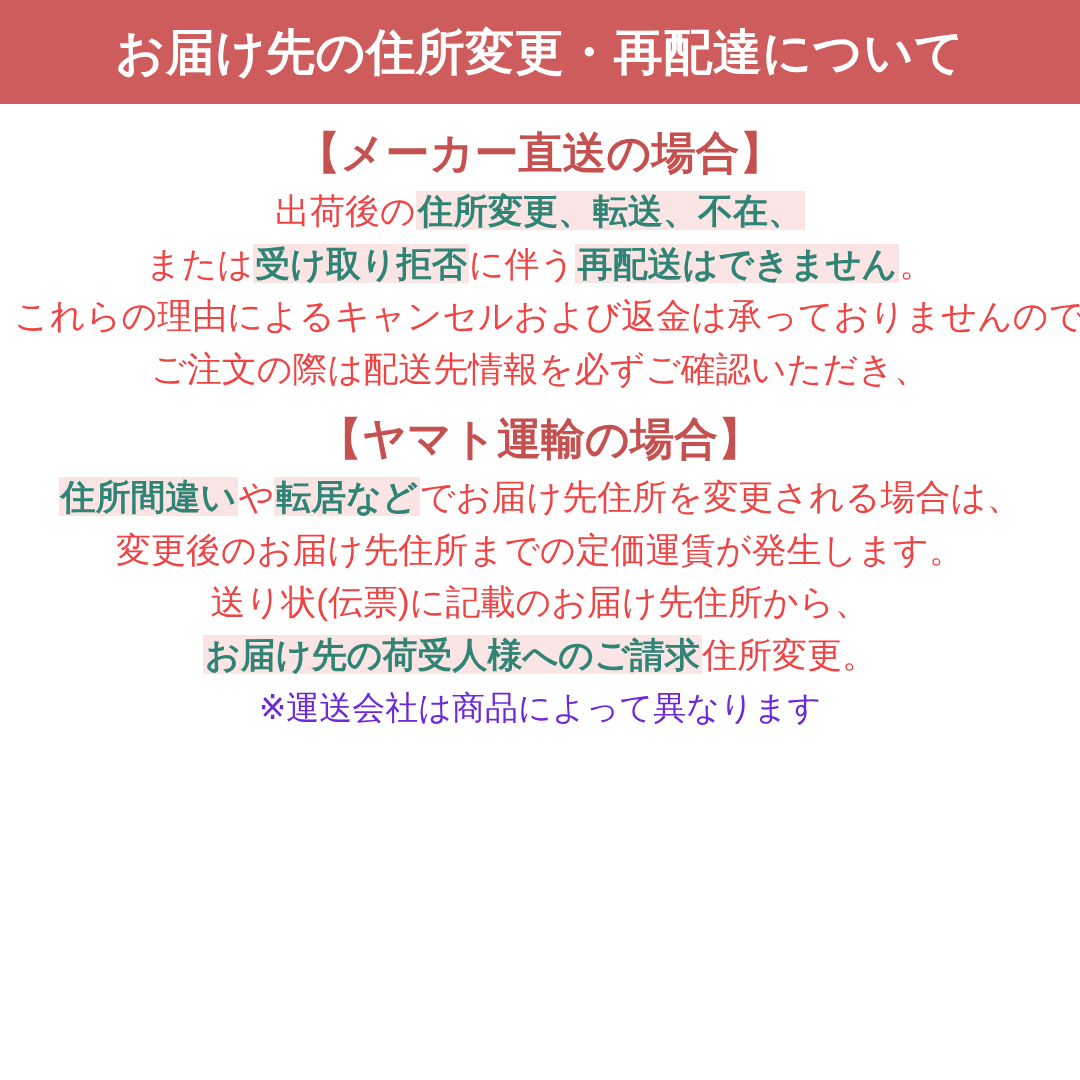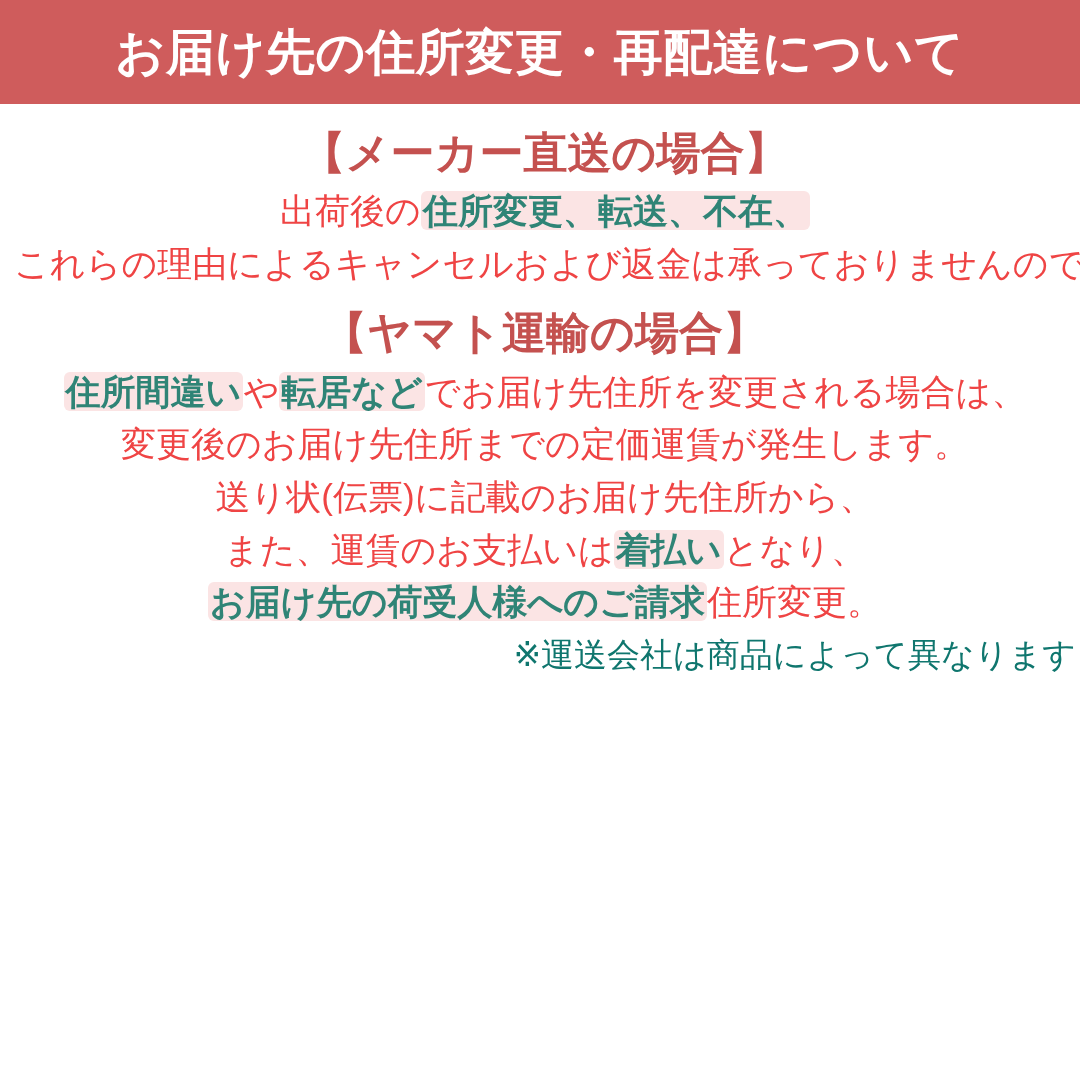--- a/index.html
+++ b/index.html
@@ -33,21 +33,21 @@
   .banner-title {
     color: #ffffff;
     font-size: 49px;
     font-weight: bold;
     letter-spacing: 0.01em;
     line-height: 1;
     white-space: nowrap;
   }
   
   .content {
-    padding: 10px 4px 0 14px;
+    padding: 10px 14px 0 14px;
     box-sizing: border-box;
     text-align: center;
   }
   .section-heading {
     color: #c4514f;
     font-size: 44px;
     font-weight: bold;
     line-height: 1.32;
     margin: 10px 0 4px 0;
     white-space: nowrap;
@@ -56,34 +56,33 @@
     margin-top: 16px;
   }
   .line {
     color: #4f6f70;
     font-size: 35px;
     line-height: 1.42;
     margin: 3px 0;
     white-space: nowrap;
   }
   .note {
-    color: #0f766e;
+    color: #6d28d9;
     font-size: 33px;
     line-height: 1.35;
     margin: 6px 0 0 0;
     white-space: nowrap;
-    text-align: right;
   }
   
   .hl {
     background: #fbe4e4;
     color: #2f8476;
     font-weight: bold;
     padding: 0 2px;
-    border-radius: 6px;
+    border-radius: 0;
   }
   .hl-plain {
     color: #ef4444;
   }
 </style>
 </head>
 <body>
 
 <div class="page">
 
@@ -93,46 +92,49 @@
 
   <div class="content">
 
     <div class="section">
       <div class="section-heading">【メーカー直送の場合】</div>
 
       <div class="line">
         <span class="hl-plain">出荷後の</span><span class="hl">住所変更、転送、不在、</span>
       </div>
 
+      <div class="line">
+        <span class="hl-plain">または</span><span class="hl">受け取り拒否</span><span class="hl-plain">に伴う</span><span class="hl">再配送はできません</span><span class="hl-plain">。</span>
+      </div>
 
       <div class="line">
         <span class="hl-plain">これらの理由によるキャンセルおよび返金は承っておりませんので、</span>
       </div>
 
+      <div class="line">
+        <span class="hl-plain">ご注文の際は配送先情報を必ずご確認いただき、</span>
+      </div>
 
     </div>
 
     <div class="section">
       <div class="section-heading second">【ヤマト運輸の場合】</div>
 
       <div class="line">
         <span class="hl">住所間違い</span><span class="hl-plain">や</span><span class="hl">転居など</span><span class="hl-plain">でお届け先住所を変更される場合は、</span>
       </div>
 
       <div class="line">
         <span class="hl-plain">変更後のお届け先住所までの定価運賃が発生します。</span>
       </div>
 
       <div class="line">
         <span class="hl-plain">送り状(伝票)に記載のお届け先住所から、</span>
       </div>
 
-      <div class="line">
-        <span class="hl-plain">また、運賃のお支払いは</span><span class="hl">着払い</span><span class="hl-plain">となり、</span>
-      </div>
 
       <div class="line">
         <span class="hl">お届け先の荷受人様へのご請求</span><span class="hl-plain">住所変更。</span>
       </div>
 
 
       <div class="note">※運送会社は商品によって異なります</div>
     </div>
 
   </div>

